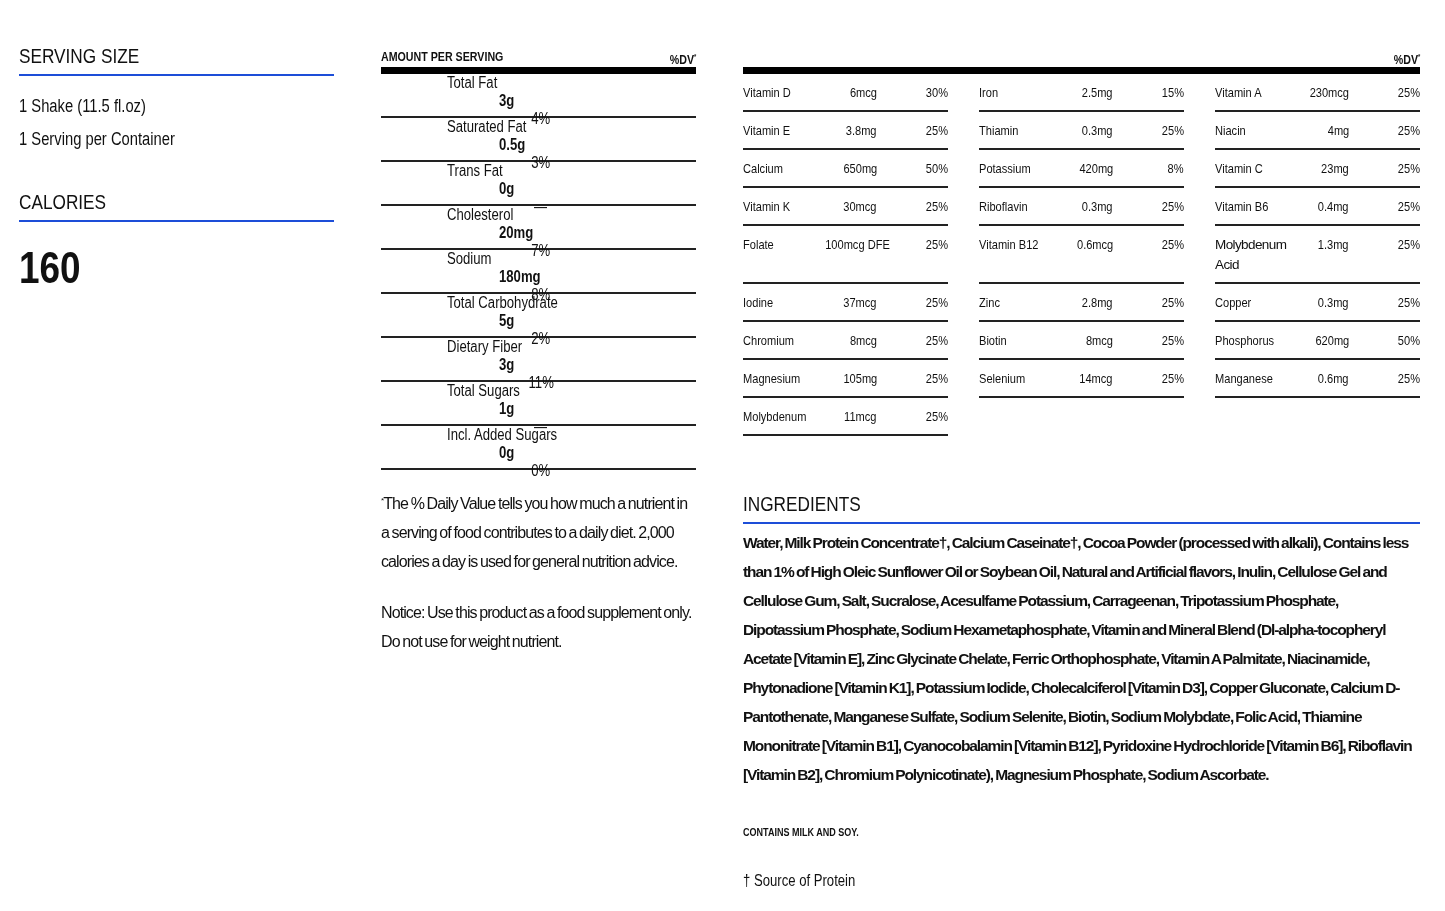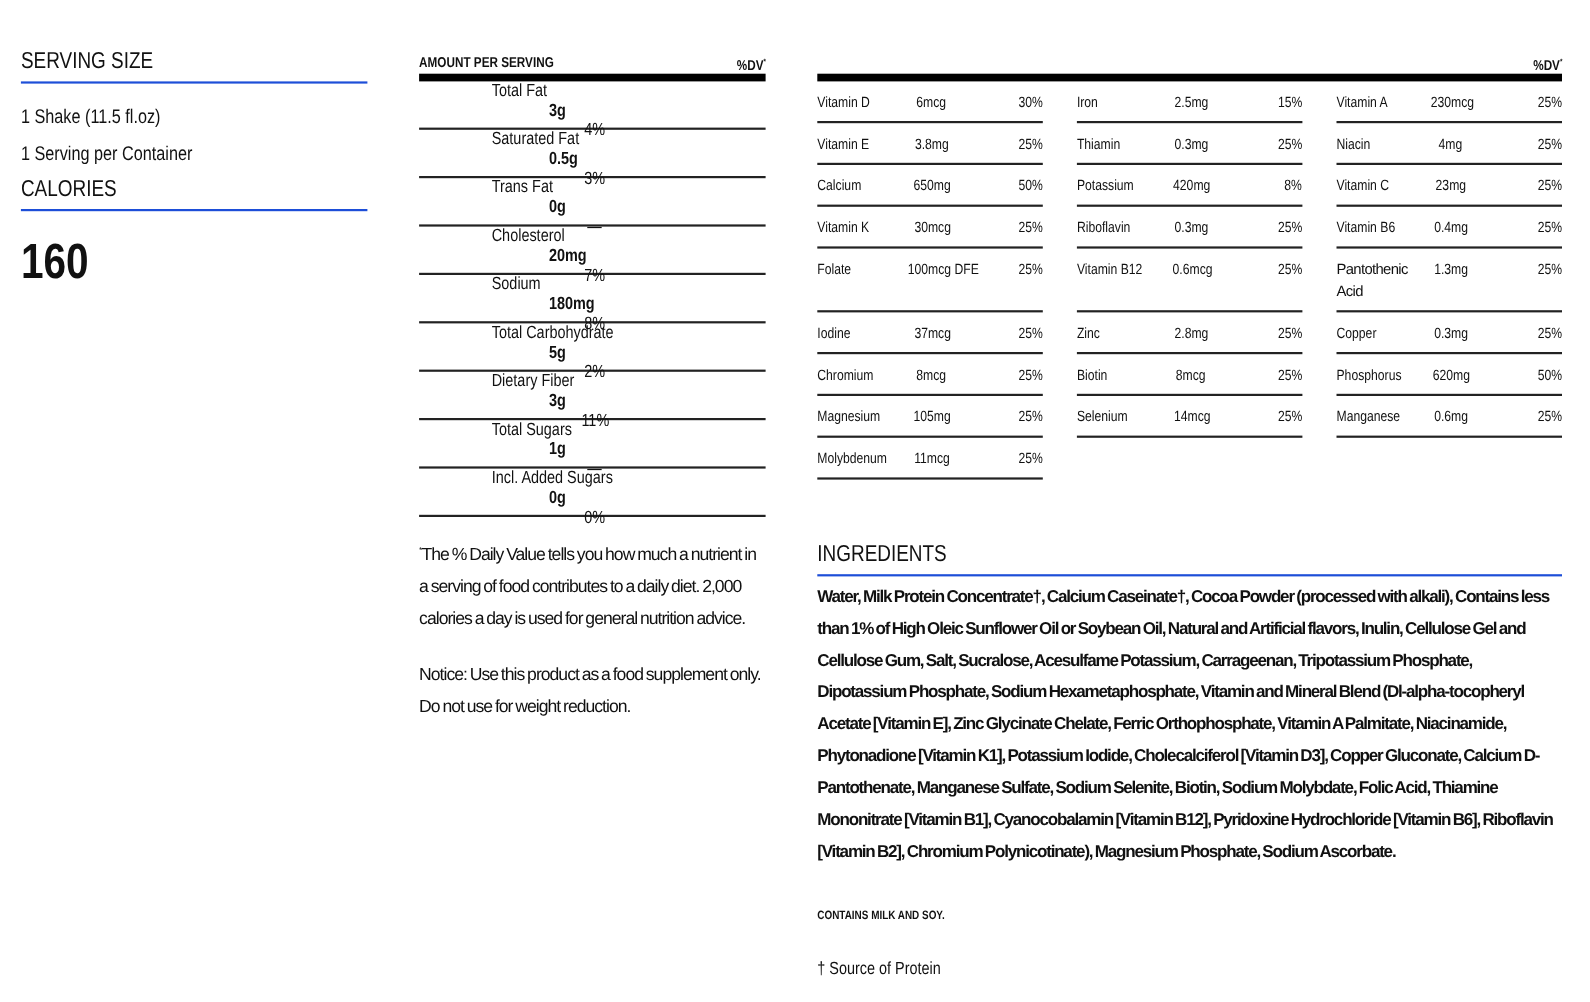--- a/index.html
+++ b/index.html
@@ -8,21 +8,21 @@
       font-family: "Liberation Sans", sans-serif; color: #111111;
     }
     .cond { display: inline-block; transform: scaleX(0.82); transform-origin: left center; white-space: nowrap; }
     .cond-r { display: inline-block; transform: scaleX(0.82); transform-origin: right center; white-space: nowrap; }
 
     
     #col1 { position: absolute; left: 19px; top: 40px; width: 315px; }
     .sec-title { font-size: 21px; height: 36px; line-height: 32px; border-bottom: 2px solid #1d4ed8; }
     .serving-line { font-size: 18px; line-height: 33px; }
     #serving-lines { margin-top: 14px; }
-    #calories-block { }
+    #calories-block { margin-top: 30px; }
     .cal-value { font-size: 45px; font-weight: bold; margin-top: 22px; line-height: 48px; }
 
     
     #col2 { position: absolute; left: 381px; top: 44px; width: 315px; }
     .hdr-row { display: flex; justify-content: space-between; font-size: 13px; font-weight: bold; height: 30px; line-height: 26px; border-bottom: 7px solid #000; }
     .hdr-row sup { font-size: 7px; }
     .nut-row { display: flex; align-items: center; height: 44px; border-bottom: 2px solid #222; font-size: 16px; flex-direction: column; }
     .nut-row.last { border-bottom: 9px solid #000; height: 51px; }
     .nut-name { width: 183px; }
     .nut-amt { width: 80px; font-weight: bold; }
@@ -33,21 +33,21 @@
 
     
     #col3 { position: absolute; left: 743px; top: 44px; width: 677px; }
     #col3 .dv-head { text-align: right; font-size: 13px; font-weight: bold; height: 30px; line-height: 26px; border-bottom: 7px solid #000; }
     #col3 .dv-head sup { font-size: 7px; }
     #vit-cols { display: flex; justify-content: space-between; }
     .vit-col { width: 205px; }
     .vit-row { display: flex; align-items: flex-start; border-bottom: 2px solid #222; font-size: 13.5px; padding-top: 9px; height: 38px; line-height: 20px; }
     .vit-row.tall { height: 58px; }
     .vit-name { width: 68px; }
-    .vit-amt { width: 66px; text-align: center; }
+    .vit-amt { width: 66px; text-align: right; }
     .vit-dv { flex: 1; text-align: right; padding-left: 12px; }
 
     
     #ingredients { position: absolute; left: 743px; top: 488px; width: 677px; }
     #ingredients .sec-title { font-size: 21px; }
     .ing-text { font-size: 16px; line-height: 29px; margin-top: 4px; width: 677px; font-weight: bold; }
     .allergen { font-size: 11px; font-weight: bold; margin-top: 37px; }
     .source { font-size: 16px; margin-top: 34px; }
   </style>
 </head>
@@ -111,21 +111,21 @@
         <div class="nut-amt"><span class="cond">1g</span></div>
         <div class="nut-dv"><span class="cond-r">—</span></div>
       </div>
       <div class="nut-row">
         <div class="nut-name"><span class="cond">Incl. Added Sugars</span></div>
         <div class="nut-amt"><span class="cond">0g</span></div>
         <div class="nut-dv"><span class="cond-r">0%</span></div>
       </div>
     </div>
   <p class="foot"><sup>*</sup><span>The % Daily Value tells you how much a nutrient in a serving of food contributes to a daily diet. 2,000 calories a day is used for general nutrition advice.</span></p>
-  <p class="foot notice">Notice: Use this product as a food supplement only. Do not use for weight reduction.</p>
+  <p class="foot notice">Notice: Use this product as a food supplement only. Do not use for weight nutrient.</p>
 </section>
 
 <section id="col3">
   <div class="dv-head"><span class="cond-r"><span>%DV</span><sup>*</sup></span></div>
   <div id="vit-cols">
     <div class="vit-col">
         <div class="vit-row">
           <div class="vit-name"><span class="cond" style="">Vitamin D</span></div>
           <div class="vit-amt"><span class="cond-r">6mcg</span></div>
           <div class="vit-dv"><span class="cond-r">30%</span></div>
@@ -228,21 +228,21 @@
           <div class="vit-name"><span class="cond" style="">Vitamin C</span></div>
           <div class="vit-amt"><span class="cond-r">23mg</span></div>
           <div class="vit-dv"><span class="cond-r">25%</span></div>
         </div>
         <div class="vit-row">
           <div class="vit-name"><span class="cond" style="">Vitamin B6</span></div>
           <div class="vit-amt"><span class="cond-r">0.4mg</span></div>
           <div class="vit-dv"><span class="cond-r">25%</span></div>
         </div>
         <div class="vit-row tall">
-          <div class="vit-name"><span class="" style="display:inline-block;width:70px;font-stretch:condensed;letter-spacing:-0.6px;">Pantothenic Acid</span></div>
+          <div class="vit-name"><span class="" style="display:inline-block;width:70px;font-stretch:condensed;letter-spacing:-0.6px;">Molybdenum Acid</span></div>
           <div class="vit-amt"><span class="cond-r">1.3mg</span></div>
           <div class="vit-dv"><span class="cond-r">25%</span></div>
         </div>
         <div class="vit-row">
           <div class="vit-name"><span class="cond" style="">Copper</span></div>
           <div class="vit-amt"><span class="cond-r">0.3mg</span></div>
           <div class="vit-dv"><span class="cond-r">25%</span></div>
         </div>
         <div class="vit-row">
           <div class="vit-name"><span class="cond" style="">Phosphorus</span></div>

